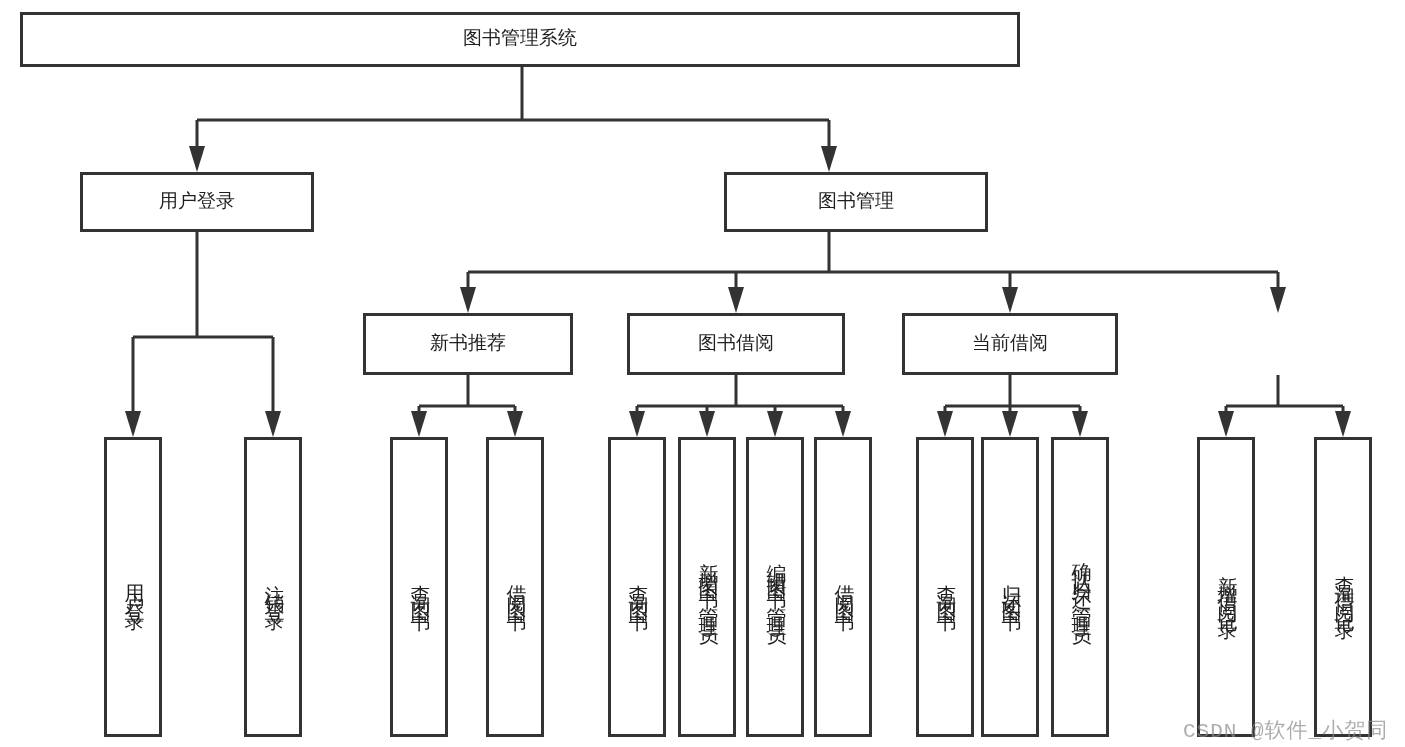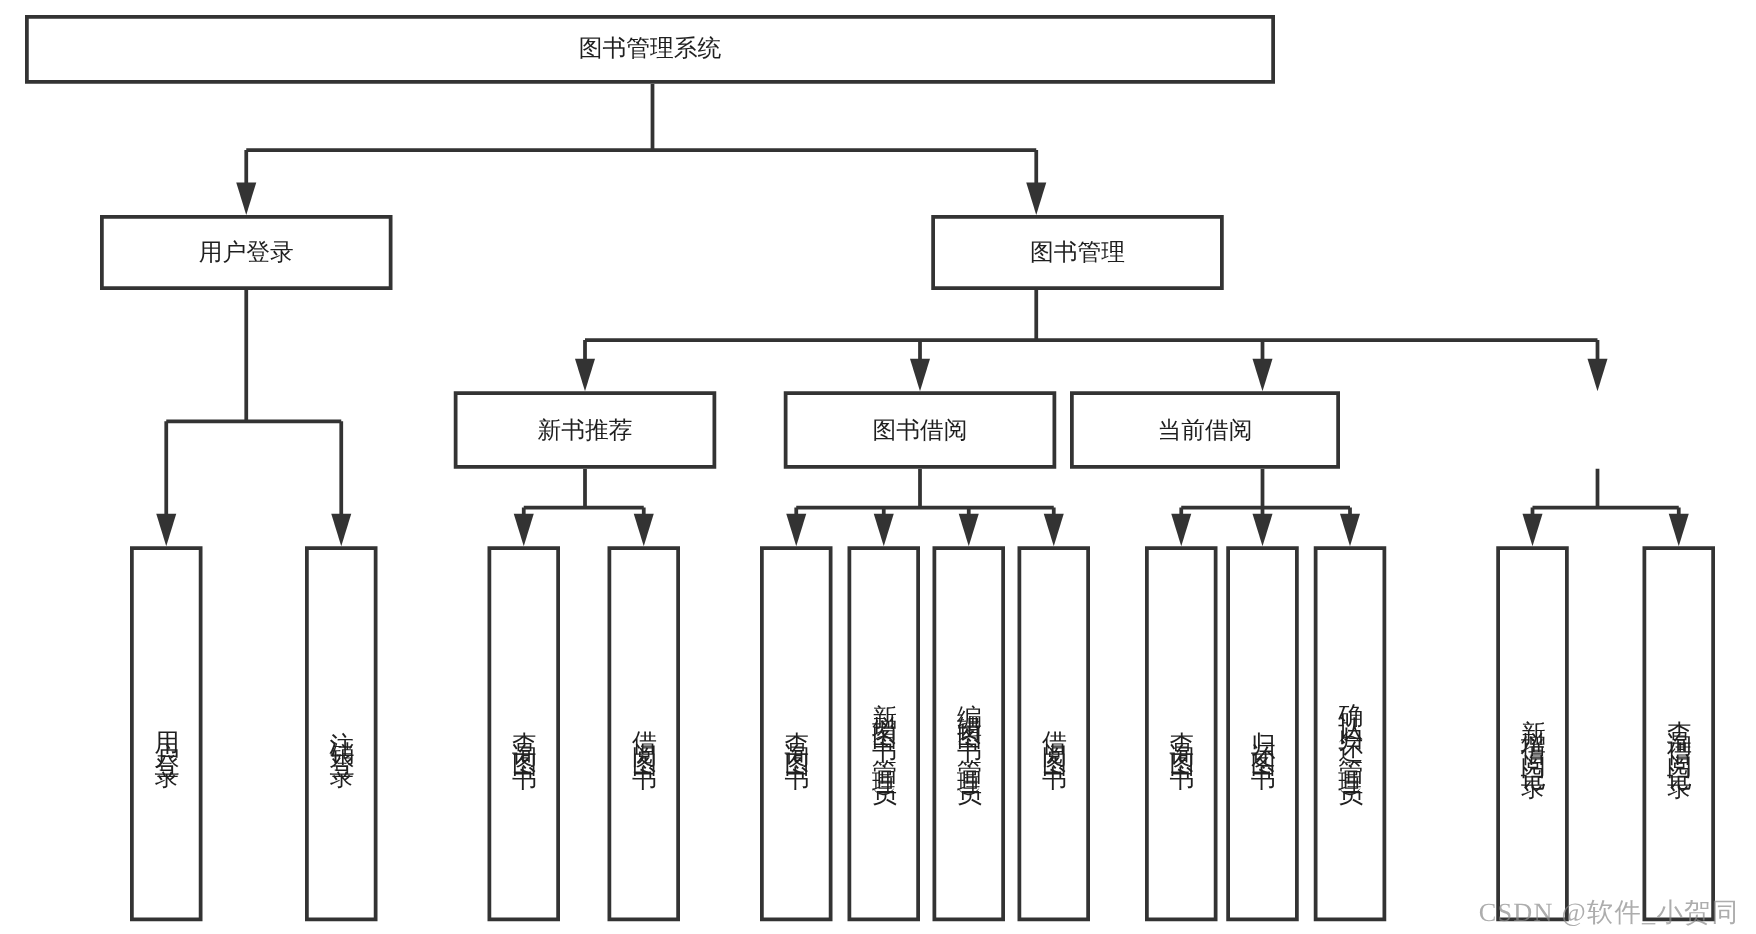--- a/index.html
+++ b/index.html
@@ -2,21 +2,21 @@
 <html><head>
 <meta charset="utf-8">
 <style>
   html, body { margin: 0; padding: 0; background: #ffffff; }
   .canvas {
     position: relative;
     width: 1405px;
     height: 747px;
     background: #ffffff;
     overflow: hidden;
-    font-family: Liberation Serif, serif;
+    font-family: Liberation Mono, monospace;
   }
   .wires {
     position: absolute;
     left: 0; top: 0;
     width: 1405px; height: 747px;
   }
   .ln { stroke: #333333; stroke-width: 3; fill: none; }
   .ar { fill: #333333; stroke: none; }
   .node {
     position: absolute;
@@ -100,25 +100,25 @@
     <g>
       <path class="ln" d="M1278,375 V406 M1226,406 H1343 M1226,406 V413 M1343,406 V413"></path>
       <polygon class="ar" points="1218,411 1234,411 1226,437"></polygon>
       <polygon class="ar" points="1335,411 1351,411 1343,437"></polygon>
     </g>
   </svg>
 
   <div class="node" style="left:20px;top:12px;width:1000px;height:55px">图书管理系统</div>
 
   <div class="node" style="left:80px;top:172px;width:234px;height:60px">用户登录</div>
-  <div class="node" style="left:745px;top:172px;width:234px;height:60px">图书管理</div>
+  <div class="node" style="left:724px;top:172px;width:264px;height:60px">图书管理</div>
 
   <div class="node" style="left:627px;top:313px;width:218px;height:62px">图书借阅</div>
   <div class="node" style="left:363px;top:313px;width:210px;height:62px">新书推荐</div>
-  <div class="node" style="left:856px;top:313px;width:216px;height:62px">当前借阅</div>
+  <div class="node" style="left:902px;top:313px;width:216px;height:62px">当前借阅</div>
 
   <div class="node v" style="left:104px;top:437px;width:58px;height:300px">用户登录</div>
   <div class="node v" style="left:244px;top:437px;width:58px;height:300px">注销登录</div>
 
   <div class="node v" style="left:390px;top:437px;width:58px;height:300px">查询图书</div>
   <div class="node v" style="left:486px;top:437px;width:58px;height:300px">借阅图书</div>
 
   <div class="node v" style="left:608px;top:437px;width:58px;height:300px">查询图书</div>
   <div class="node v" style="left:678px;top:437px;width:58px;height:300px">新增图书（管理员）</div>
   <div class="node v" style="left:746px;top:437px;width:58px;height:300px">编辑图书（管理员）</div>

